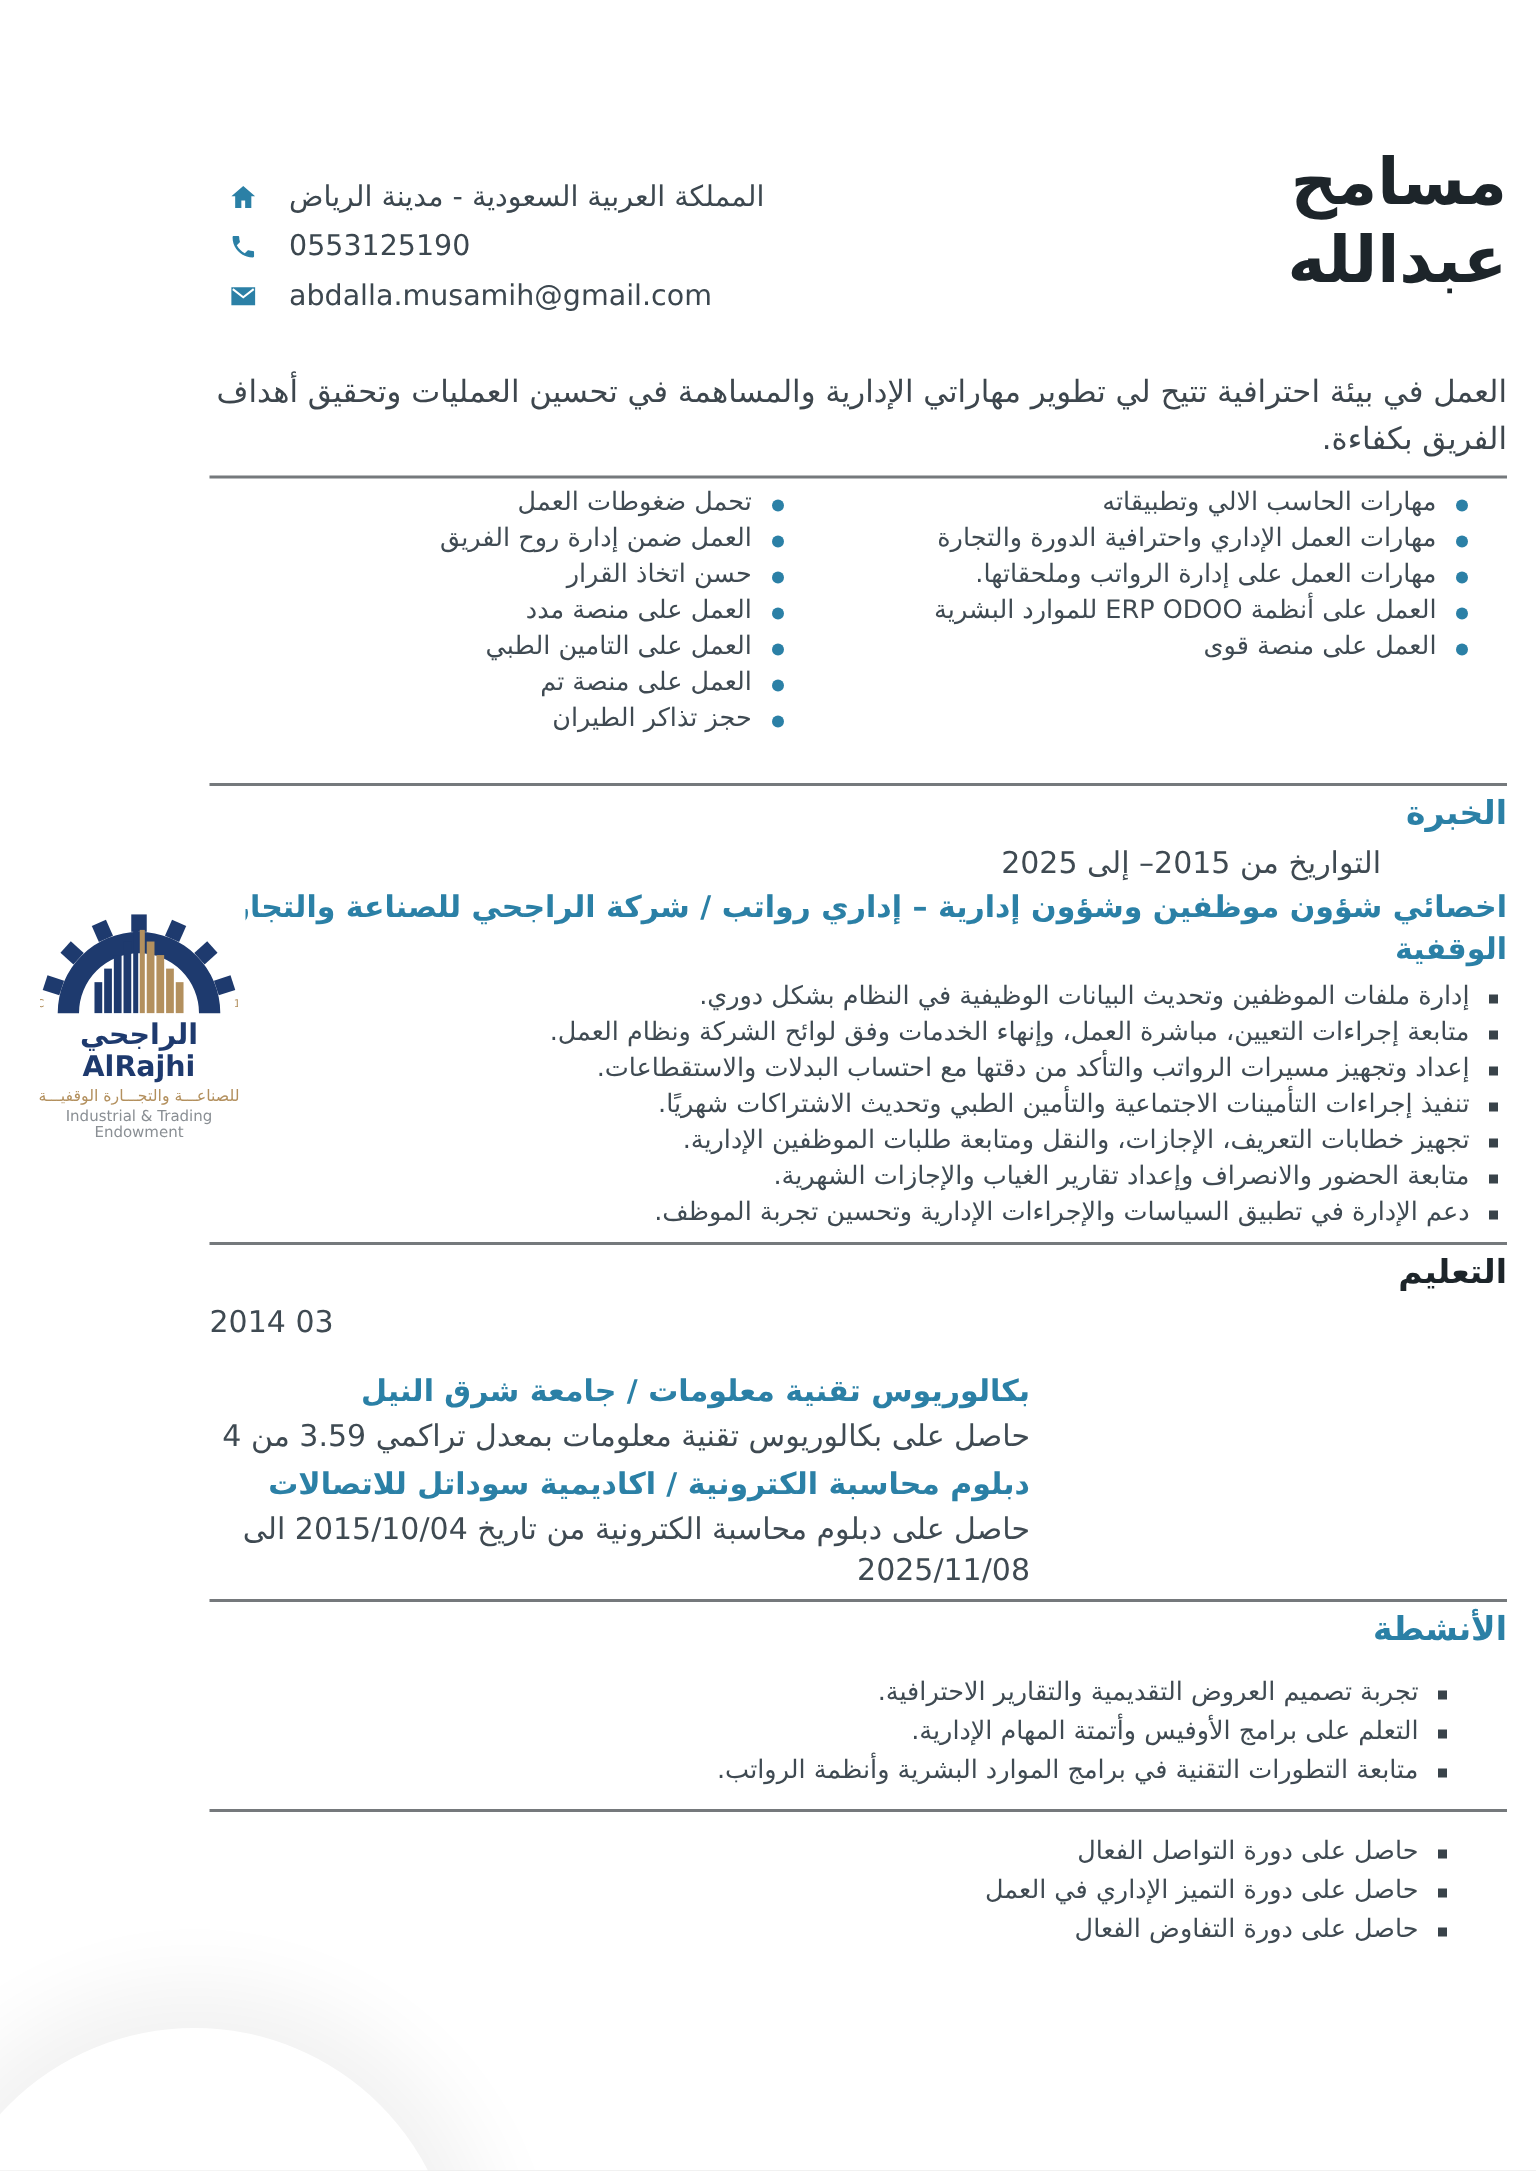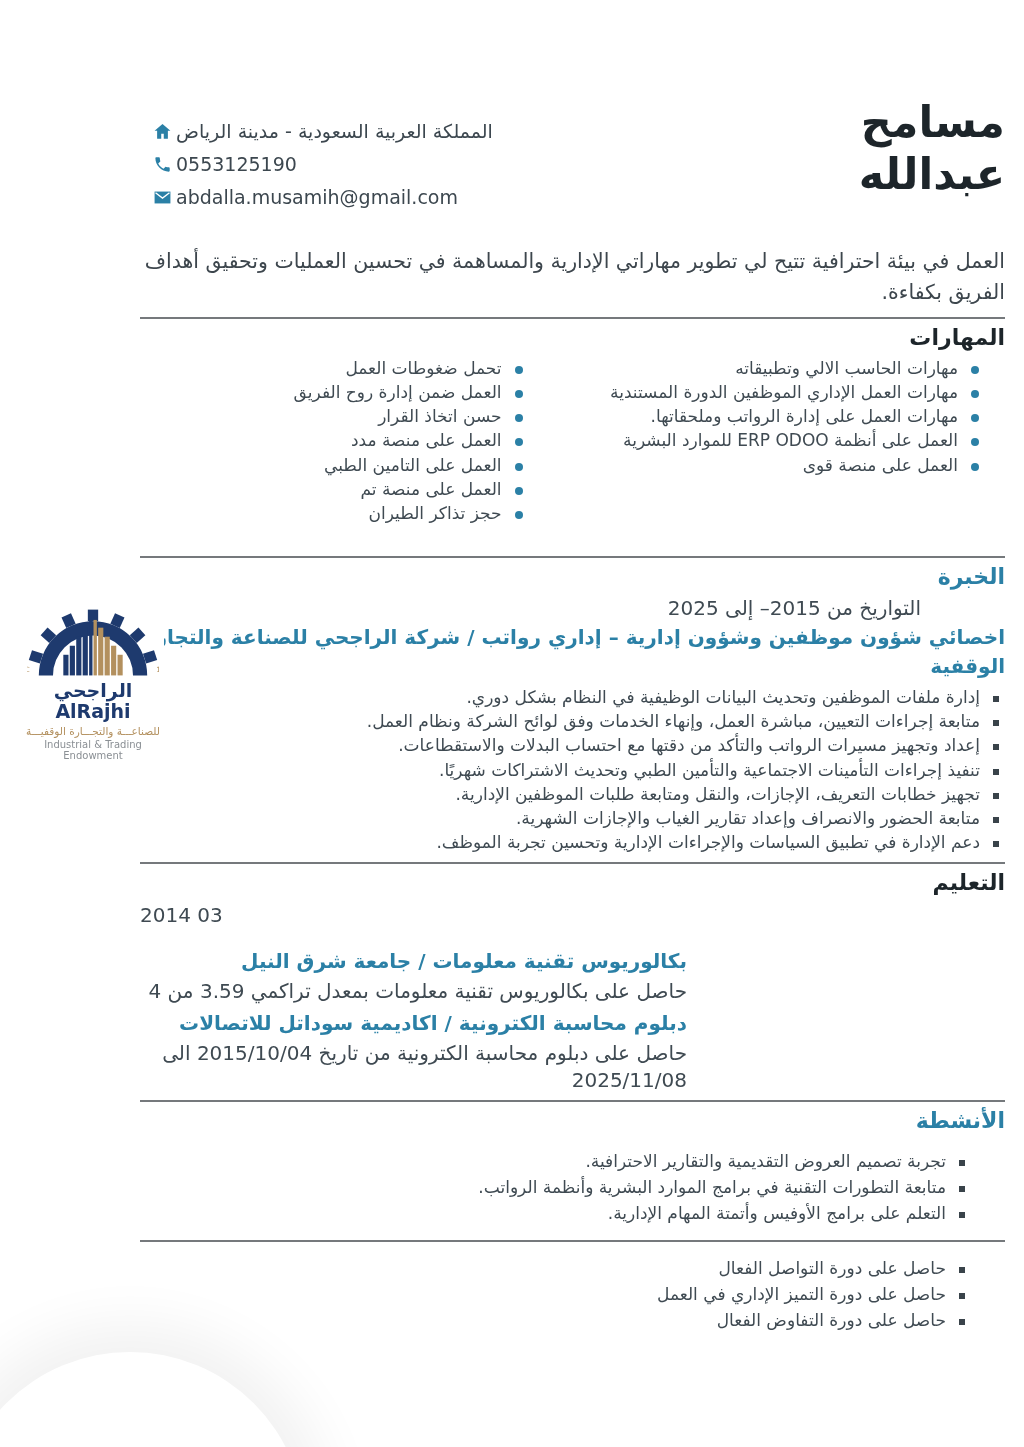--- a/index.html
+++ b/index.html
@@ -20,21 +20,21 @@
   
   .name-block{
     position:absolute;top:96px;right:19px;text-align:right;
     color:var(--head);font-weight:700;font-size:43px;line-height:1.22;
     letter-spacing:-1px;
   }
   .contact-block{
     position:absolute;top:120px;left:153px;direction:ltr;text-align:left;
     display:flex;flex-direction:column;gap:11px;
   }
-  .contact-row{display:flex;align-items:center;gap:4px;font-size:19px;color:#3c474f;}
+  .contact-row{display:flex;align-items:center;gap:21px;font-size:19px;color:#3c474f;}
   .contact-row .cicon{width:19px;height:19px;flex:none;display:inline-flex;}
   .contact-row .cicon svg{width:100%;height:100%;fill:var(--accent);}
   .latin{direction:ltr;unicode-bidi:embed;}
   
   .content{position:absolute;inset:0;padding:246px 19px 0 140px;}
   .summary{font-size:20.5px;line-height:1.5;color:#3d464d;text-align:right;margin-bottom:9px;}
   .divider{border:none;border-top:2px solid var(--rule);margin:6px 0 5px;}
   h2.section{font-size:22px;line-height:1.3;margin:1px 0 5px;font-weight:700;}
   h2.dark{color:var(--head);}
   h2.teal{color:var(--accent);}
@@ -150,32 +150,31 @@
     <div class="logo-tagline">للصناعـــة والتجـــارة الوقفيـــة</div>
     <div class="logo-en latin">Industrial &amp; Trading Endowment</div>
   </div>
 
   <div class="content">
 
     <p class="summary">العمل في بيئة احترافية تتيح لي تطوير مهاراتي الإدارية والمساهمة في تحسين العمليات وتحقيق أهداف الفريق بكفاءة.</p>
 
     <hr class="divider">
 
-    <h2 class="section dark">المهارات</h2>
 
     <div class="skills-cols">
       <div class="skills-col-right">
         <ul>
           <li>
               <span class="dot"></span>
               <span>مهارات الحاسب الالي وتطبيقاته</span>
             </li>
           <li>
               <span class="dot"></span>
-              <span>مهارات العمل الإداري الموظفين الدورة المستندية</span>
+              <span>مهارات العمل الإداري واحترافية الدورة والتجارة</span>
             </li>
           <li>
               <span class="dot"></span>
               <span>مهارات العمل على إدارة الرواتب وملحقاتها.</span>
             </li>
           <li>
               <span class="dot"></span>
               <span>العمل على أنظمة ERP ODOO للموارد البشرية</span>
             </li>
           <li>
@@ -268,25 +267,25 @@
     <hr class="divider">
 
     <h2 class="section teal">الأنشطة</h2>
     <ul class="act-list">
       <li>
           <span class="sq"></span>
           <span>تجربة تصميم العروض التقديمية والتقارير الاحترافية.</span>
         </li>
       <li>
           <span class="sq"></span>
+          <span>التعلم على برامج الأوفيس وأتمتة المهام الإدارية.</span>
+        </li>
+      <li>
+          <span class="sq"></span>
           <span>متابعة التطورات التقنية في برامج الموارد البشرية وأنظمة الرواتب.</span>
-        </li>
-      <li>
-          <span class="sq"></span>
-          <span>التعلم على برامج الأوفيس وأتمتة المهام الإدارية.</span>
         </li>
     </ul>
 
     <hr class="divider">
 
     <div class="courses-wrap">
       <ul class="course-list">
         <li>
             <span class="sq"></span>
             <span>حاصل على دورة التواصل الفعال</span>

